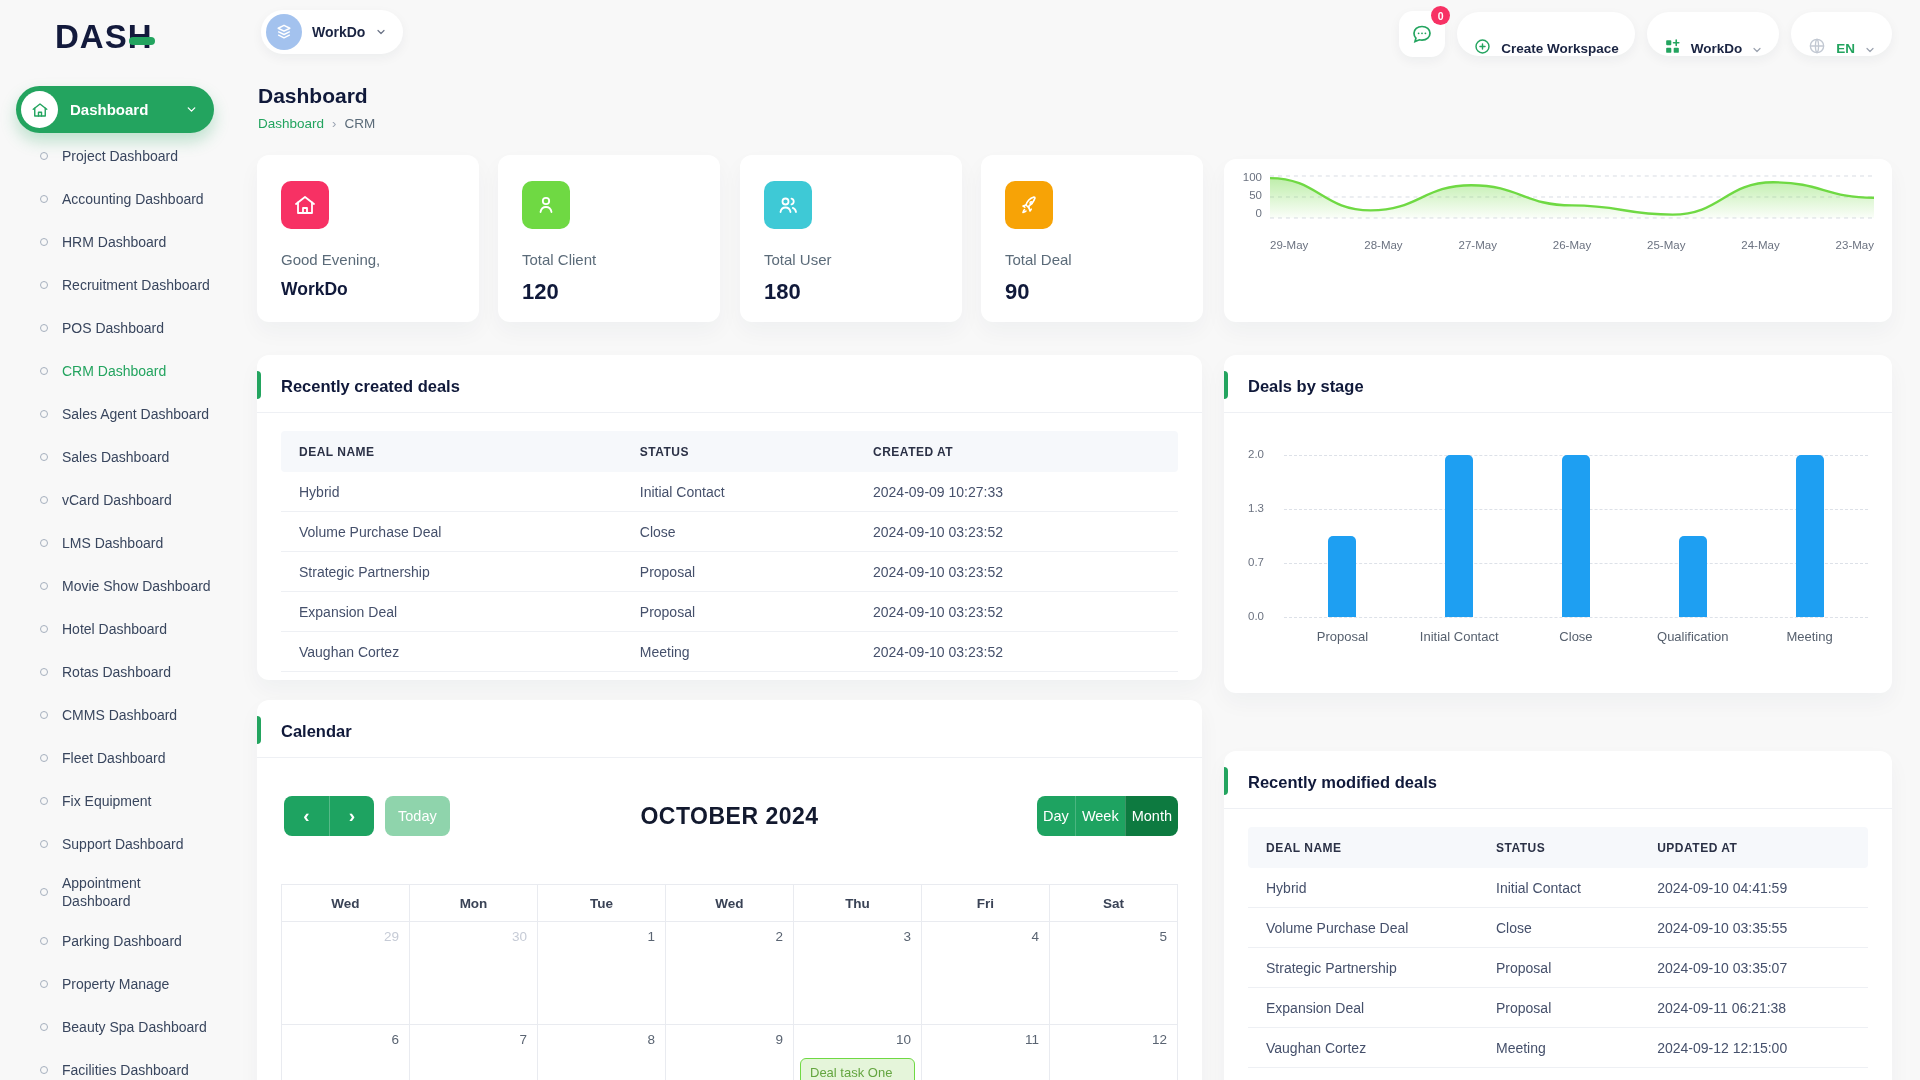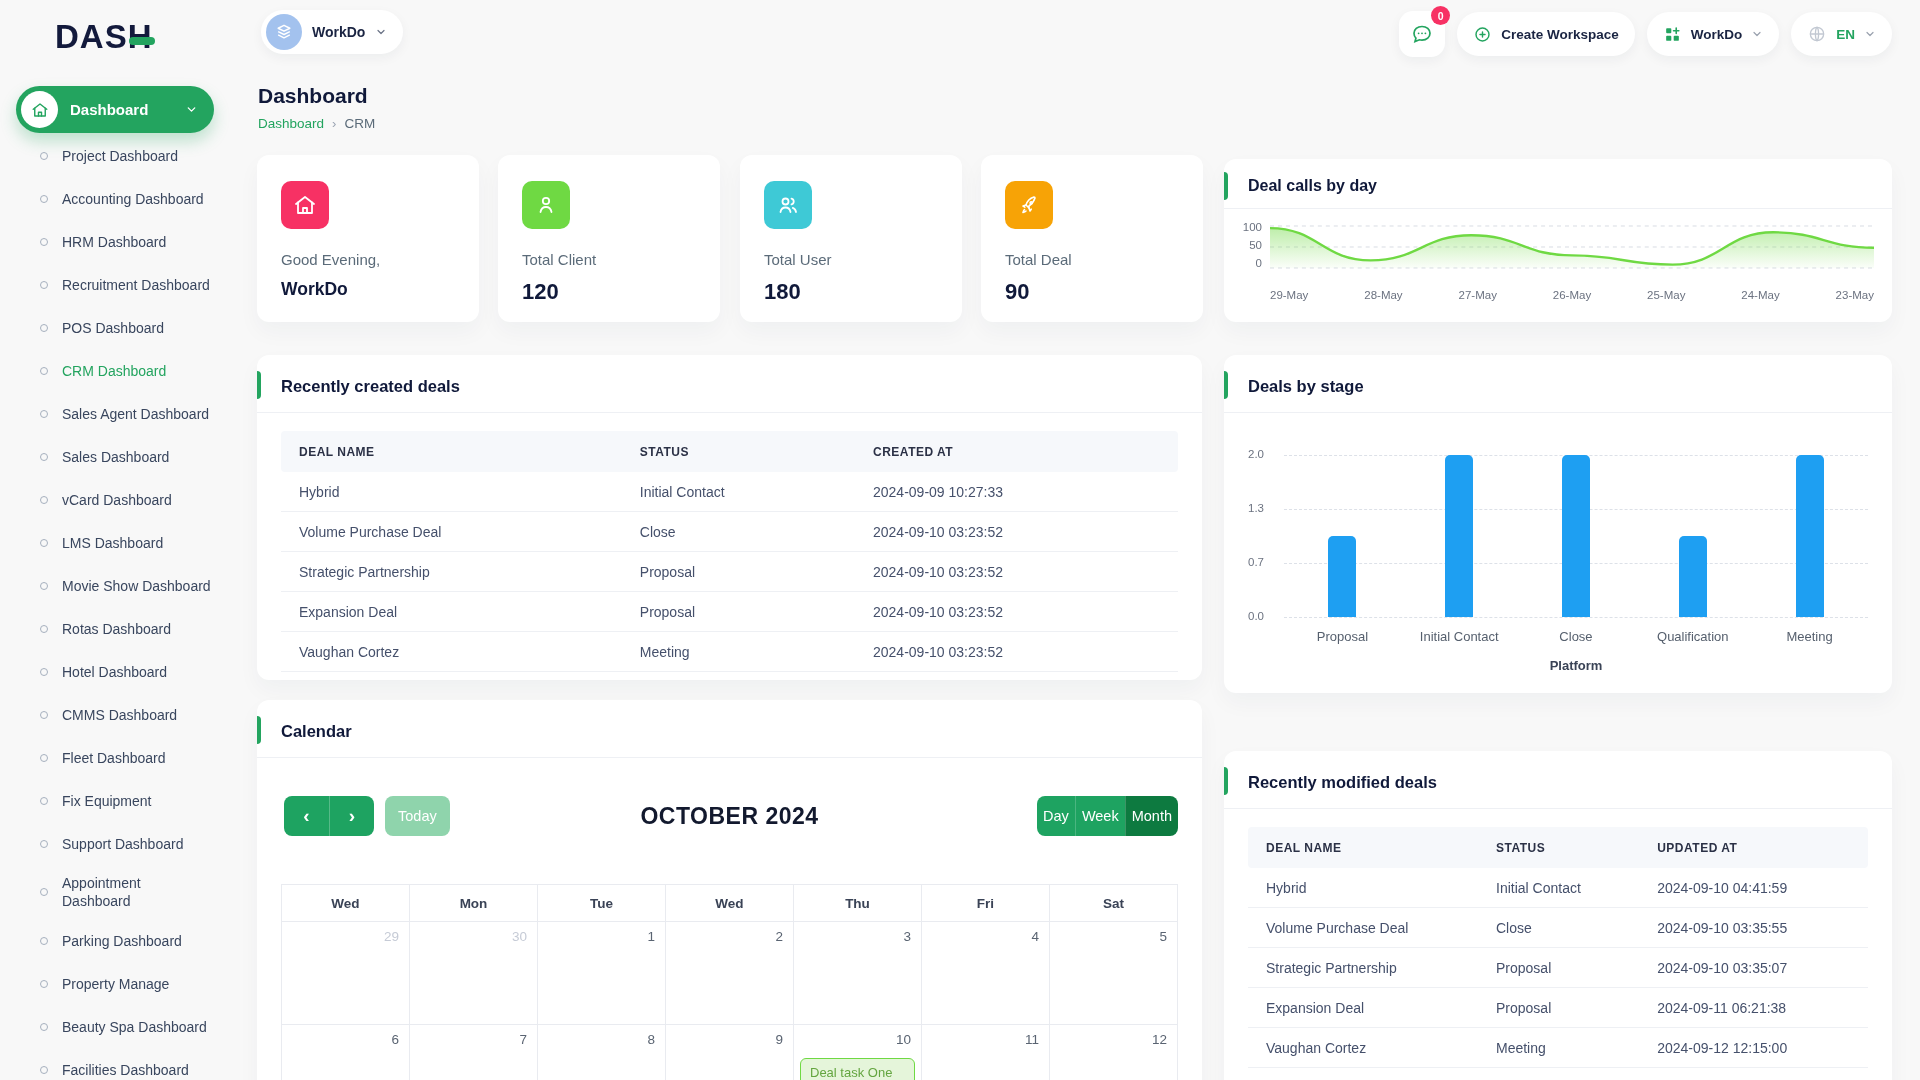--- a/index.html
+++ b/index.html
@@ -14,21 +14,21 @@
 .logo-dash{display:inline-block;width:26px;height:8px;border-radius:4px;background:#23A45F;margin-left:-24px;margin-top:8px}
 .ws-pill{position:absolute;left:261px;top:10px;height:44px;background:#fff;border-radius:22px;
   display:flex;align-items:center;gap:10px;padding:0 16px 0 5px;box-shadow:0 4px 12px rgba(20,30,60,.05)}
 .ws-avatar{width:36px;height:36px;border-radius:50%;background:#A3C2EE;display:flex;align-items:center;justify-content:center}
 .ws-name{font-size:14px;font-weight:700;color:#1A2442}
 .top-right{position:absolute;right:28px;top:11px;display:flex;align-items:center;gap:12px}
 .icon-btn{position:relative;width:46px;height:46px;background:#fff;border-radius:14px;
   display:flex;align-items:center;justify-content:center;box-shadow:0 4px 12px rgba(20,30,60,.05)}
 .badge{position:absolute;top:-5px;right:-5px;min-width:19px;height:19px;border-radius:10px;background:#F73164;
   color:#fff;font-size:10.5px;font-weight:700;display:flex;align-items:center;justify-content:center;padding:0 4px}
-.pill{height:44px;background:#fff;border-radius:22px;display:flex;align-items:center;gap:9px;
+.pill{height:44px;background:#fff;border-radius:22px;display:flex;align-items:flex-end;gap:9px;
   padding:0 16px;font-size:13.5px;font-weight:700;color:#1A2442;box-shadow:0 4px 12px rgba(20,30,60,.05)}
 .pill .green{color:#23A45F}
 
 
 .sidebar-btn{position:absolute;left:16px;top:86px;width:198px;height:47px;background:#23A45F;border-radius:26px;
   display:flex;align-items:center;gap:12px;padding:0 16px 0 5px;box-shadow:0 8px 16px rgba(35,164,95,.28)}
 .sb-circle{width:37px;height:37px;background:#fff;border-radius:50%;display:flex;align-items:center;justify-content:center}
 .sb-label{color:#fff;font-weight:700;font-size:15px;flex:1;text-align:left}
 .nav{position:absolute;left:16px;top:134px;width:230px}
 .nav-item{display:flex;align-items:center;gap:14px;height:43px;padding-left:24px}
@@ -254,26 +254,26 @@
     <span class="nav-label">LMS Dashboard</span>
   </div>
 
   <div class="nav-item">
     <span class="nav-bullet"></span>
     <span class="nav-label">Movie Show Dashboard</span>
   </div>
 
   <div class="nav-item">
     <span class="nav-bullet"></span>
+    <span class="nav-label">Hotel Dashboard</span>
+  </div>
+
+  <div class="nav-item">
+    <span class="nav-bullet"></span>
     <span class="nav-label">Rotas Dashboard</span>
-  </div>
-
-  <div class="nav-item">
-    <span class="nav-bullet"></span>
-    <span class="nav-label">Hotel Dashboard</span>
   </div>
 
   <div class="nav-item">
     <span class="nav-bullet"></span>
     <span class="nav-label">CMMS Dashboard</span>
   </div>
 
   <div class="nav-item">
     <span class="nav-bullet"></span>
     <span class="nav-label">Fleet Dashboard</span>
@@ -365,21 +365,20 @@
           <circle cx="14.2" cy="9.8" r="1.1"></circle>
           <path d="M9 12l-3 1 1.8 1.2M12 15l1 3 1.2-1.8"></path>
           <path d="M7.5 16.5c-.8.8-1.2 2-1.5 3 1-.3 2.2-.7 3-1.5"></path>
         </svg>
     </div>
     <div class="stat-label">Total Deal</div>
     <div class="stat-value">90</div>
   </div>
 
   <div class="card" id="card-dealcalls">
-    <div class="card-head">Deal calls by day</div>
     <div class="dc-body">
       <div class="dc-ylabels">
           <span>100</span>
           <span>50</span>
           <span>0</span>
         </div>
       <div class="dc-plot">
         <svg viewBox="0 0 606 52" preserveAspectRatio="none">
           <defs>
             <linearGradient id="gradGreen" x1="0" y1="0" x2="0" y2="1">
@@ -483,21 +482,20 @@
   </div>
 </div>
     </div>
     <div class="stage-labels">
         <span class="stage-label">Proposal</span>
         <span class="stage-label">Initial Contact</span>
         <span class="stage-label">Close</span>
         <span class="stage-label">Qualification</span>
         <span class="stage-label">Meeting</span>
       </div>
-    <div class="stage-xlabel">Platform</div>
   </div>
 
   <div class="card" id="card-calendar">
     <div class="card-head">Calendar</div>
     <div class="cal-toolbar">
       <div class="cal-nav">
         <button>‹</button>
         <button>›</button>
       </div>
       <button class="cal-today">Today</button>

